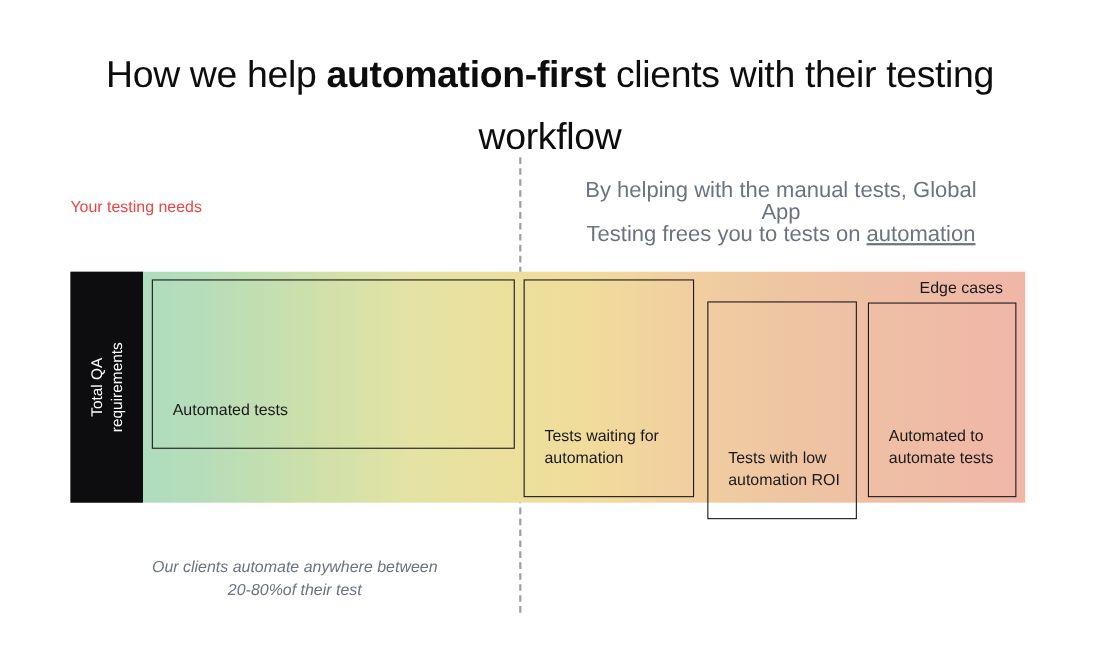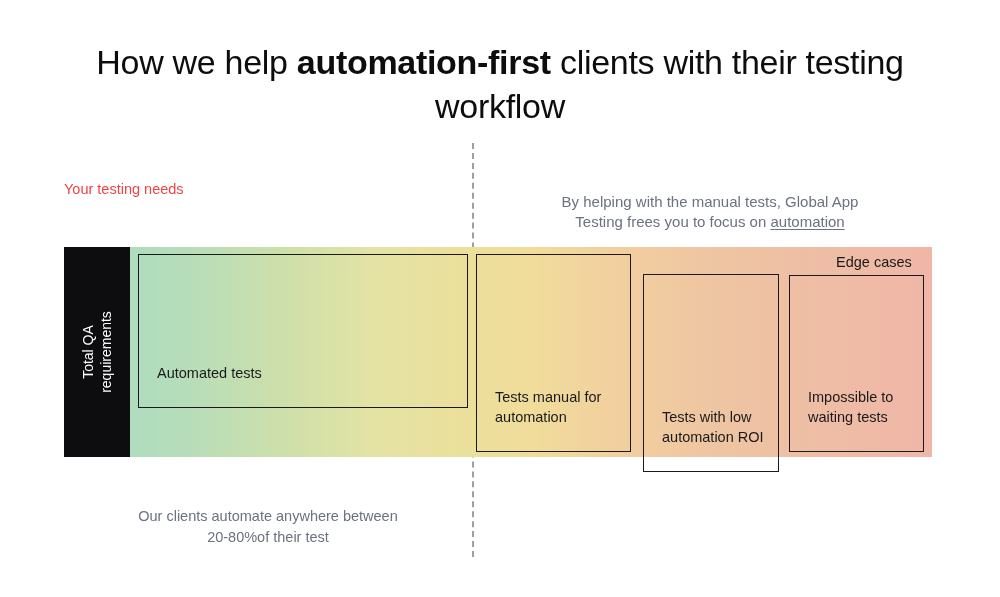--- a/index.html
+++ b/index.html
@@ -17,21 +17,21 @@
   }
 
   
   .title {
     position: absolute;
     left: 60px;
     top: 40px;
     width: 880px;
     text-align: center;
     font-size: 34px;
-    line-height: 44px;
+    line-height: 56px;
     font-weight: 500;
     color: #0d0d0d;
     letter-spacing: -0.3px;
   }
   .title .strong {
     font-weight: 800;
   }
 
   
   .divider {
@@ -51,38 +51,38 @@
     font-size: 14.5px;
     line-height: 20px;
     color: #ef4444;
   }
   .note-right {
     position: absolute;
     left: 515px;
     top: 163px;
     width: 390px;
     text-align: center;
-    font-size: 15px;
+    font-size: 20px;
     line-height: 20px;
     color: #6b7280;
-    margin-top: 29px;
   }
   .note-right .underline {
     text-decoration: underline;
     text-underline-offset: 2px;
   }
   .note-bottom {
     position: absolute;
     left: 103px;
     top: 506px;
     width: 330px;
     text-align: center;
     font-size: 14.5px;
     line-height: 21px;
     color: #6b7280;
+    font-style: italic;
   }
 
   
   .bar {
     position: absolute;
     left: 64px;
     top: 247px;
     width: 868px;
     height: 210px;
   }
@@ -158,21 +158,21 @@
 <div class="title">
   <span>How we help </span><span class="strong">automation-first</span><span> clients with their testing workflow</span>
 </div>
 
 <div class="divider"></div>
 
 <div class="label-left">Your testing needs</div>
 
 <div class="note-right">
   <span>By helping with the manual tests, Global App</span><br>
-  <span>Testing frees you to focus on </span><span class="underline">automation</span>
+  <span>Testing frees you to tests on </span><span class="underline">automation</span>
 </div>
 
 <div class="note-bottom">
   <span>Our clients automate anywhere between</span><br>
   <span>20-80%of their test</span>
 </div>
 
 <div class="bar">
 
   <div class="bar-gradient"></div>
@@ -182,26 +182,26 @@
       <span>Total QA</span>
       <span class="l2">requirements</span>
     </div>
   </div>
 
   <div class="seg seg-1">
     <div class="seg-label">Automated tests</div>
   </div>
 
   <div class="seg seg-2">
-    <div class="seg-label">Tests manual for automation</div>
+    <div class="seg-label">Tests waiting for automation</div>
   </div>
 
   <div class="seg seg-3">
     <div class="seg-label">Tests with low automation ROI</div>
   </div>
 
   <div class="edge-label">Edge cases</div>
 
   <div class="seg seg-4">
-    <div class="seg-label">Impossible to waiting tests</div>
+    <div class="seg-label">Automated to automate tests</div>
   </div>
 
 </div>
 
 </body></html>

